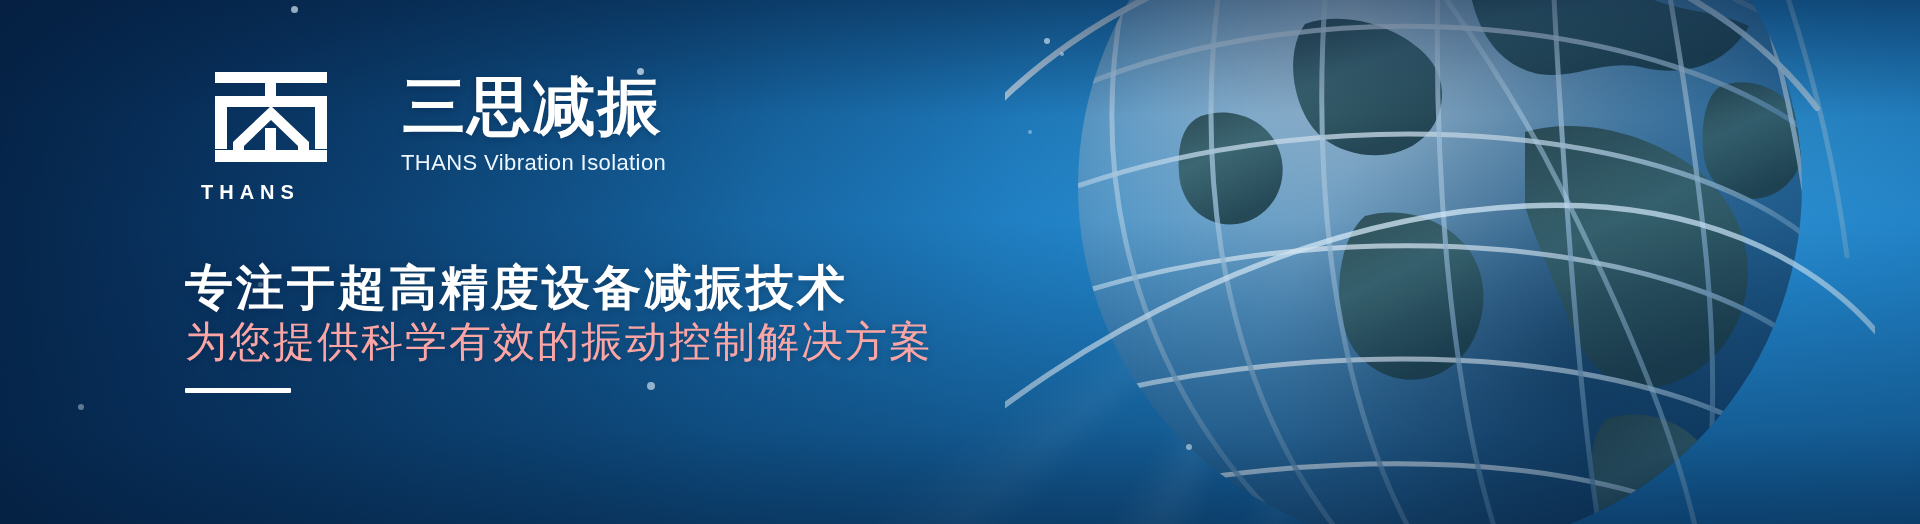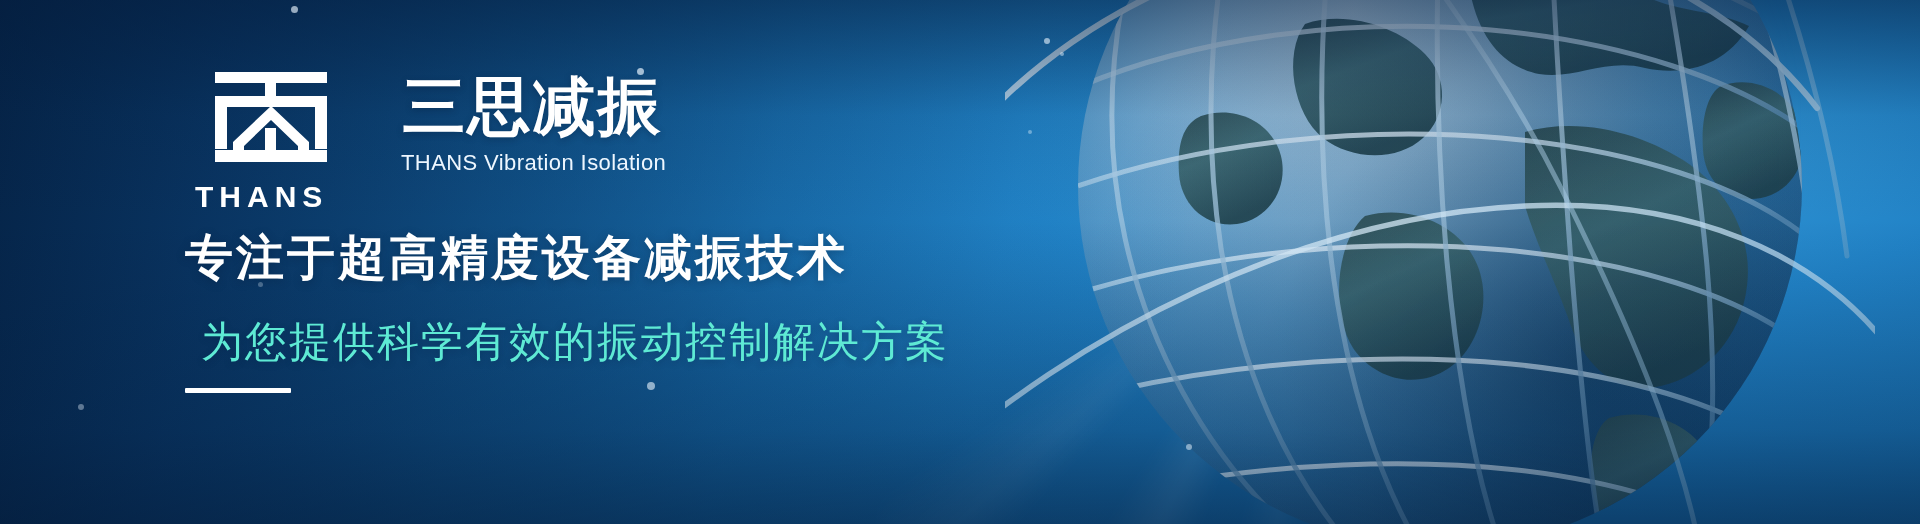--- a/index.html
+++ b/index.html
@@ -71,55 +71,54 @@
   .bokeh{position:absolute;border-radius:50%;background:rgba(235,246,255,0.85);filter:blur(0.4px);}
 
   
   .content{position:absolute;left:0;top:0;width:1020px;height:524px;}
 
   .brand-row{position:absolute;left:185px;top:72px;display:flex;align-items:flex-start;}
 
   .logo-block{width:170px;}
   .logo-mark{display:block;width:116px;height:100px;margin-left:28px;}
   .logo-word{
-    margin-top:10px;margin-left:10px;
-    color:#ffffff;font-size:30px;font-weight:700;
+    margin-top:10px;margin-left:16px;
+    color:#ffffff;font-size:20px;font-weight:700;
     letter-spacing:6px;line-height:1;
     font-family:"Liberation Sans","DejaVu Sans",sans-serif;
   }
 
   .brand-text{margin-left:44px;padding-top:2px;text-align:center;}
   .brand-cn{
     color:#ffffff;font-size:63px;font-weight:700;line-height:1.06;
     letter-spacing:2px;
     text-shadow:0 2px 7px rgba(2,28,58,0.33);
     font-family:"DejaVu Sans","Liberation Sans",sans-serif;
   }
   .brand-en{
     margin-top:9px;margin-left:2px;
     color:#eef7ff;font-size:22px;font-weight:400;letter-spacing:.4px;
     font-family:"Liberation Sans","DejaVu Sans",sans-serif;
   }
 
   .headline{
-    position:absolute;left:185px;top:230px;
+    position:absolute;left:185px;top:260px;
     color:#ffffff;font-size:48px;font-weight:700;letter-spacing:3px;
     line-height:1.14;
     text-shadow:0 2px 8px rgba(2,28,58,0.35);
     font-family:"DejaVu Sans","Liberation Sans",sans-serif;
     white-space:nowrap;
   }
   .subhead{
     position:absolute;left:185px;top:318px;
-    color:#5eead4;font-size:42px;font-weight:400;letter-spacing:2px;
+    color:#fca5a5;font-size:42px;font-weight:400;letter-spacing:2px;
     line-height:1.16;
     text-shadow:0 2px 7px rgba(2,28,58,0.30);
     font-family:"DejaVu Sans","Liberation Sans",sans-serif;
     white-space:nowrap;
-    margin-left:16px;
   }
   .rule{
     position:absolute;left:185px;top:388px;
     width:106px;height:5px;background:#ffffff;border-radius:1px;
   }
 </style>
 </head>
 <body>
 
 <div class="banner">

